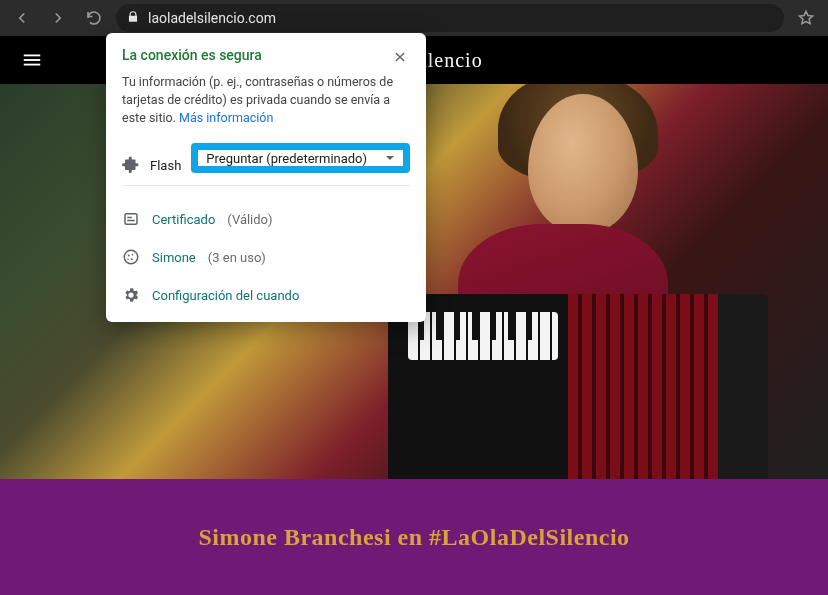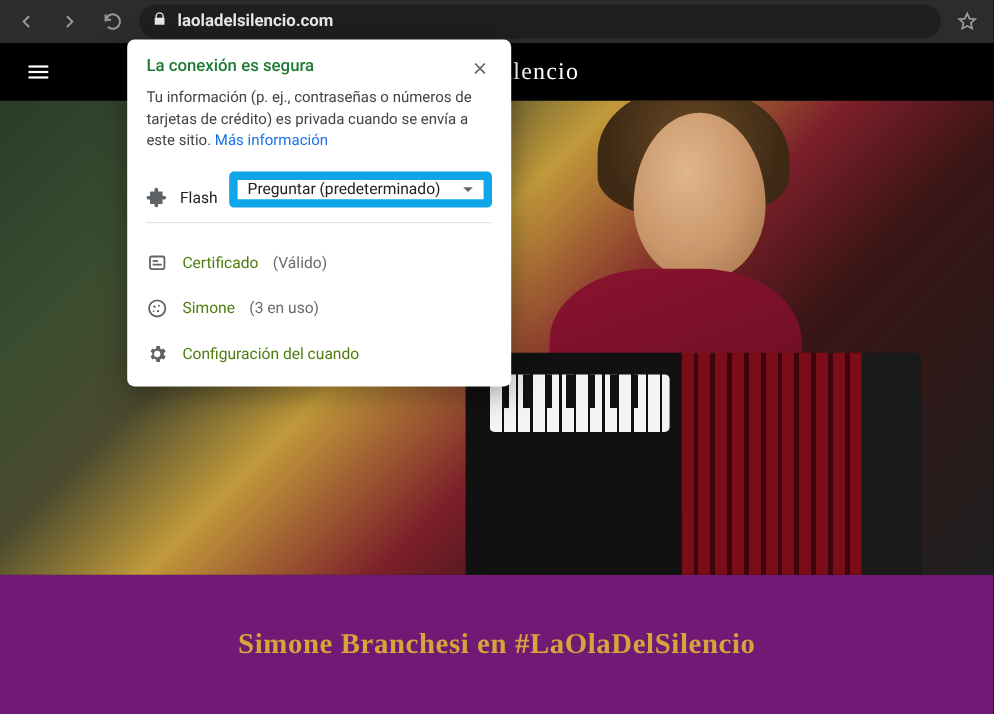--- a/index.html
+++ b/index.html
@@ -11,21 +11,20 @@
     overflow: hidden;
     position: relative;
   }
   .browser-toolbar {
     height: 36px;
     background: #2c2c2c;
     display: flex;
     align-items: center;
     padding: 16px 8px;
     gap: 8px;
-    font-weight: bold;
   }
   .nav-btn {
     width: 28px; height: 28px;
     display:flex; align-items:center; justify-content:center;
     color:#9a9a9a;
     border-radius:50%;
     cursor:pointer;
   }
   .nav-btn svg { width:18px; height:18px; }
   .url-bar {
@@ -183,21 +182,21 @@
     cursor:pointer;
   }
   .select svg{width:10px;height:10px;color:#5f6368;}
   .divider{height:1px;background:#e5e5e5;margin:12px 0 4px;}
   .list-row{
     display:flex;align-items:center;gap:12px;
     padding:10px 16px;
     cursor:pointer;
   }
   .list-row .ic{width:18px;height:18px;color:#5f6368;display:flex;align-items:center;justify-content:center;}
-  .list-row .primary{color:#4d7c0f;}
+  .list-row .primary{color:#0f766e;}
   .list-row .secondary{color:#6b6b6b;text-align:center;}
   .pop-bottom-pad{height:8px;}
 </style>
 </head>
 <body>
 
 <div class="browser-toolbar">
   <div class="nav-btn">
     <svg viewBox="0 0 24 24" fill="none" stroke="currentColor" stroke-width="2.2">
         <path d="M15 6l-6 6 6 6"></path>

